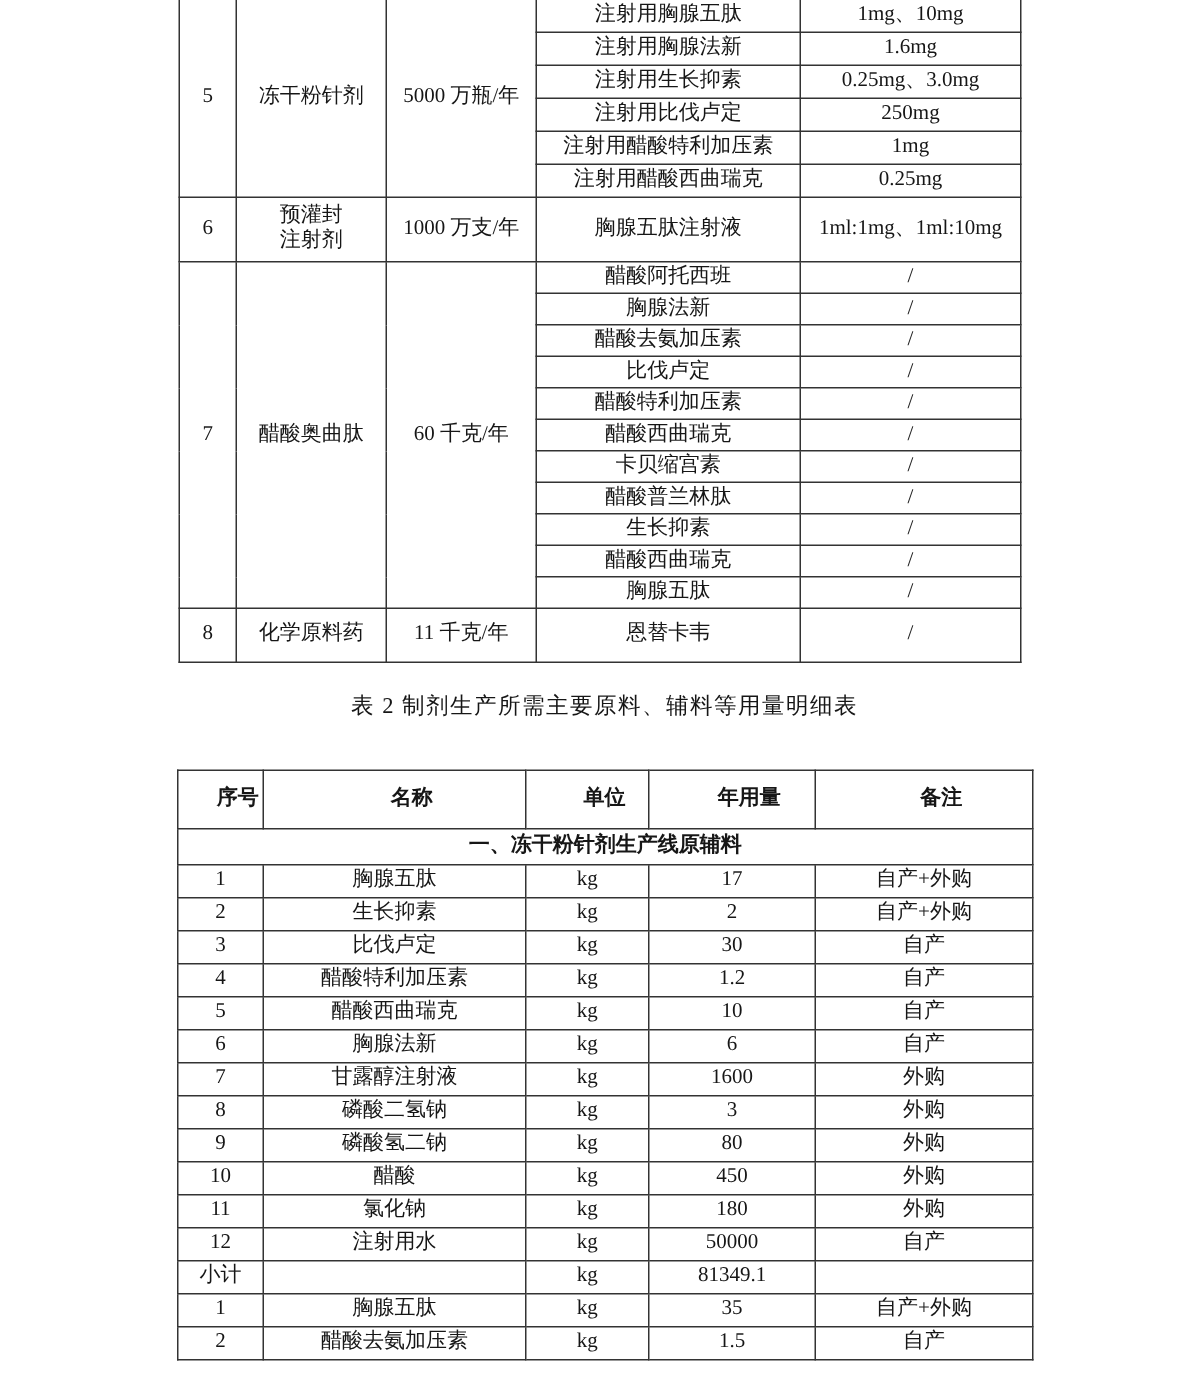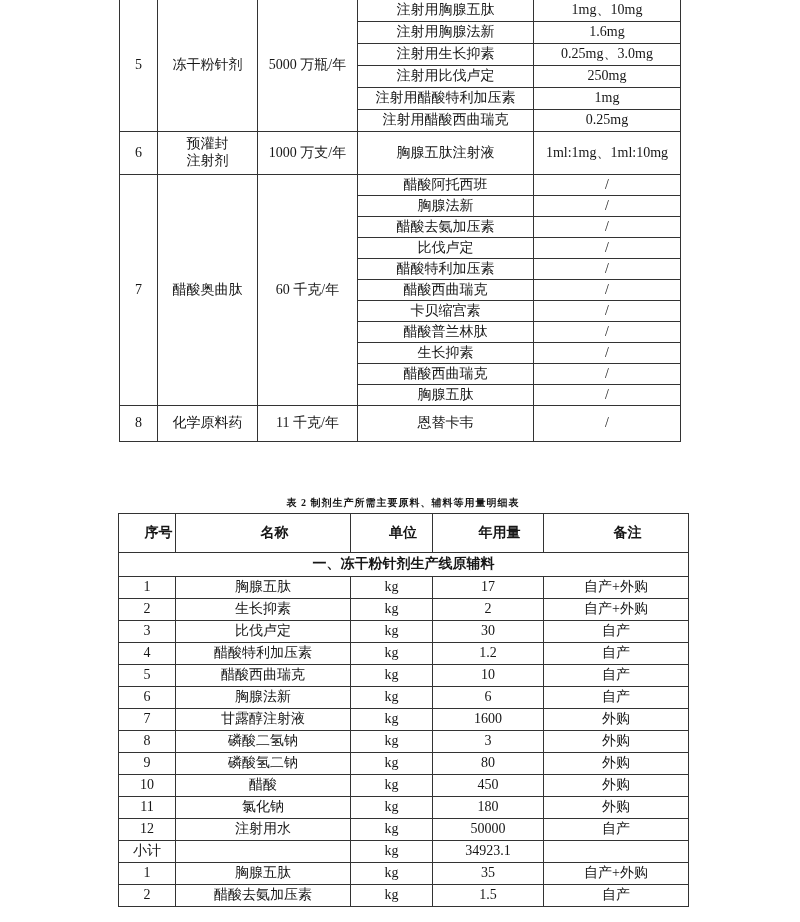--- a/index.html
+++ b/index.html
@@ -37,25 +37,25 @@
     width: 561px;
   }
   .t1 tr { height: 22px; }
   .t1 tr.grp1 { height: 43px; }
   .t1 tr.grp2 { height: 21px; }
   .t1 tr.grp3 { height: 36px; }
   
   .t2-title {
     position: absolute;
     left: 118px;
-    top: 496px;
+    top: 461px;
     width: 570px;
     text-align: center;
-    font-weight: bold;
-    font-size: 10px;
+    font-weight: normal;
+    font-size: 15px;
     letter-spacing: 1px;
   }
   
   .t2 {
     left: 118px;
     top: 513px;
     width: 570px;
   }
   .t2 thead tr { height: 39px; }
   .t2 th { font-weight: bold; padding-left: 25px; }
@@ -270,21 +270,21 @@
         <td>12</td>
         <td>注射用水</td>
         <td>kg</td>
         <td>50000</td>
         <td>自产</td>
       </tr>
       <tr>
         <td>小计</td>
         <td></td>
         <td>kg</td>
-        <td>34923.1</td>
+        <td>81349.1</td>
         <td></td>
       </tr>
       <tr>
         <td>1</td>
         <td>胸腺五肽</td>
         <td>kg</td>
         <td>35</td>
         <td>自产+外购</td>
       </tr>
       <tr>

